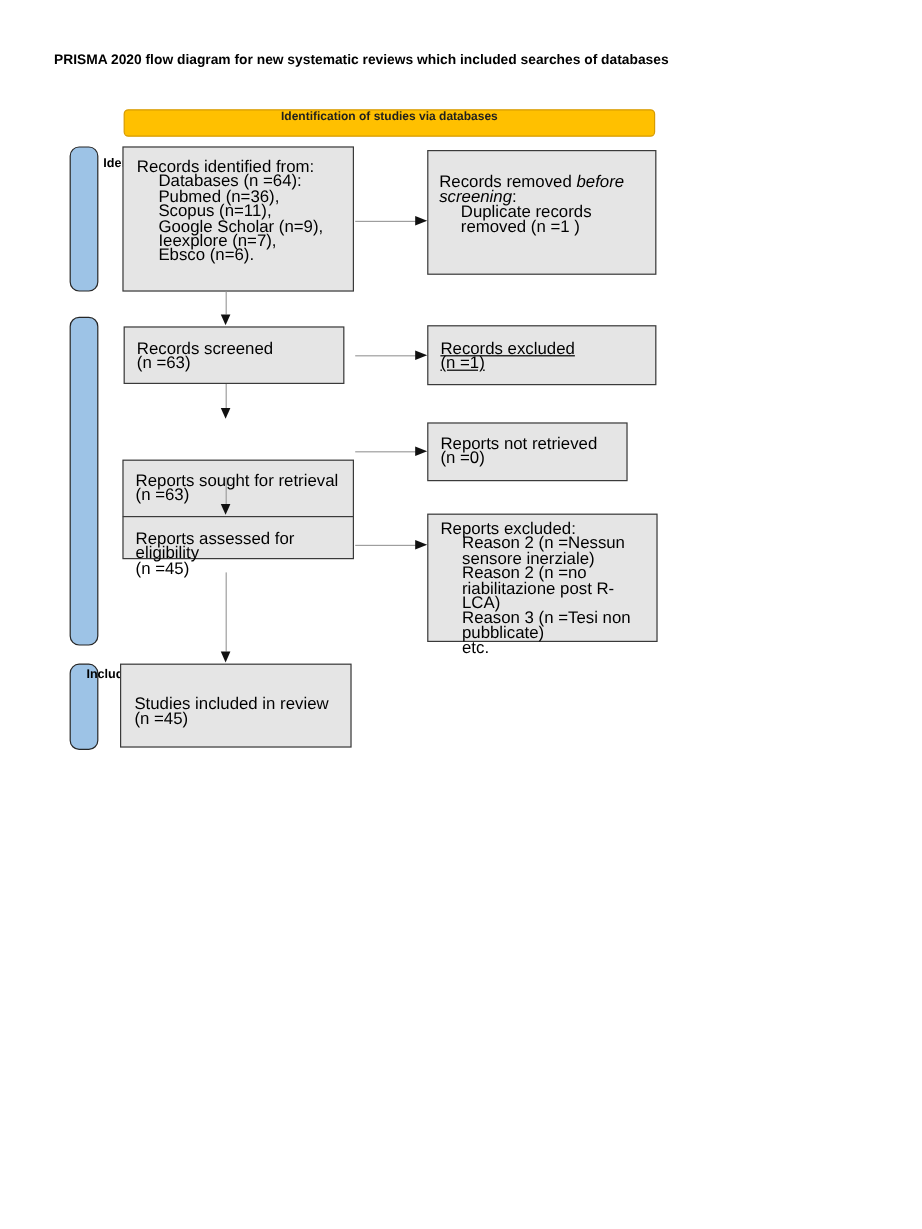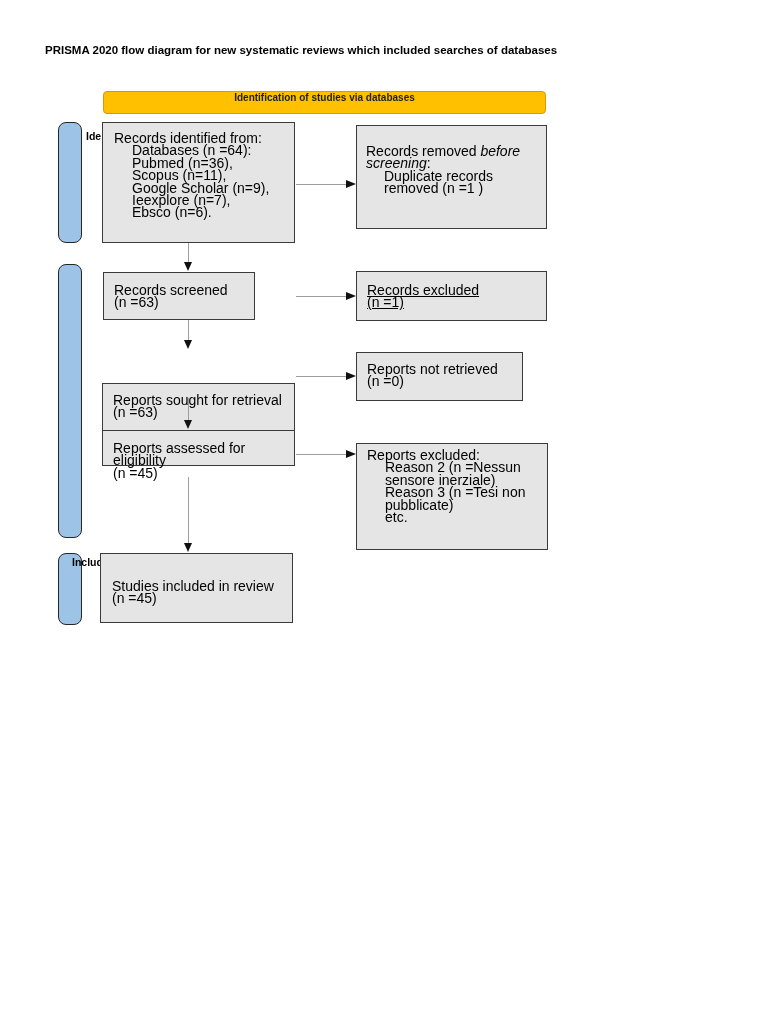--- a/index.html
+++ b/index.html
@@ -29,26 +29,26 @@
   }
   #label-identification { left:86px;  top:130px; }
   #label-screening      { left:163px; top:277px; }
   #label-included       { left:72px;  top:556px; }
   .fbox {
     position:absolute; background:#e5e5e5; border:1.5px solid #3a3a3a;
     box-sizing:border-box; font-size:14px; line-height:12.4px; color:#000;
   }
   #box-identified        { left:102px; top:122px; width:193px; height:121px; padding:9px 6px 0 11px; }
   #box-removed           { left:356px; top:125px; width:191px; height:104px; padding:19px 14px 0 9px; }
-  #box-screened          { left:103px; top:272px; width:152px; height:48px;  padding:11px 6px 0 10px; }
+  #box-screened          { left:103px; top:272px; width:184px; height:48px;  padding:11px 6px 0 10px; }
   #box-excluded-records  { left:356px; top:271px; width:191px; height:50px;  padding:12px 6px 0 10px;text-decoration:underline; }
   #box-sought            { left:102px; top:350px; width:193px; height:48px;  padding:10px 6px 0 10px;margin-top:33px; }
   #box-not-retrieved     { left:356px; top:352px; width:167px; height:49px;  padding:10px 6px 0 10px; }
   #box-assessed          { left:102px; top:430px; width:193px; height:36px;  padding:11px 6px 0 10px; }
-  #box-reports-excluded  { left:356px; top:428px; width:192px; height:107px; padding:5px 16px 0 10px;margin-top:15px; }
+  #box-reports-excluded  { left:356px; top:428px; width:192px; height:107px; padding:5px 16px 0 10px; }
   #box-included-studies  { left:100px; top:553px; width:193px; height:70px;  padding:26px 6px 0 11px; }
   .indent { padding-left:18px; }
   .it { font-style:italic; }
 
   .arrow-h { position:absolute; width:60px; height:9px; }
   .arrow-h .shaft { position:absolute; left:0; top:4px; width:51px; height:1px; background:#9e9e9e; }
   .arrow-h .head  { position:absolute; right:0; top:0; width:0; height:0;
                     border-left:10px solid #111; border-top:4.5px solid transparent; border-bottom:4.5px solid transparent; }
   #arrow-h1 { left:296px; top:180px; }
   #arrow-h2 { left:296px; top:292px; }
@@ -121,20 +121,21 @@
   </div>
 
   <div class="fbox" id="box-assessed">
     <div>Reports assessed for eligibility</div>
     <div>(n =45)</div>
   </div>
 
   <div class="fbox" id="box-reports-excluded">
     <div>Reports excluded:</div>
     <div class="indent">Reason 2 (n =Nessun sensore inerziale)</div>
+    <div class="indent">Reason 2 (n =no riabilitazione post R-LCA)</div>
     <div class="indent">Reason 3 (n =Tesi non pubblicate)</div>
     <div class="indent">etc.</div>
   </div>
 
   <div class="fbox" id="box-included-studies">
     <div>Studies included in review</div>
     <div>(n =45)</div>
   </div>
 
   <div class="arrow-h" id="arrow-h1">

